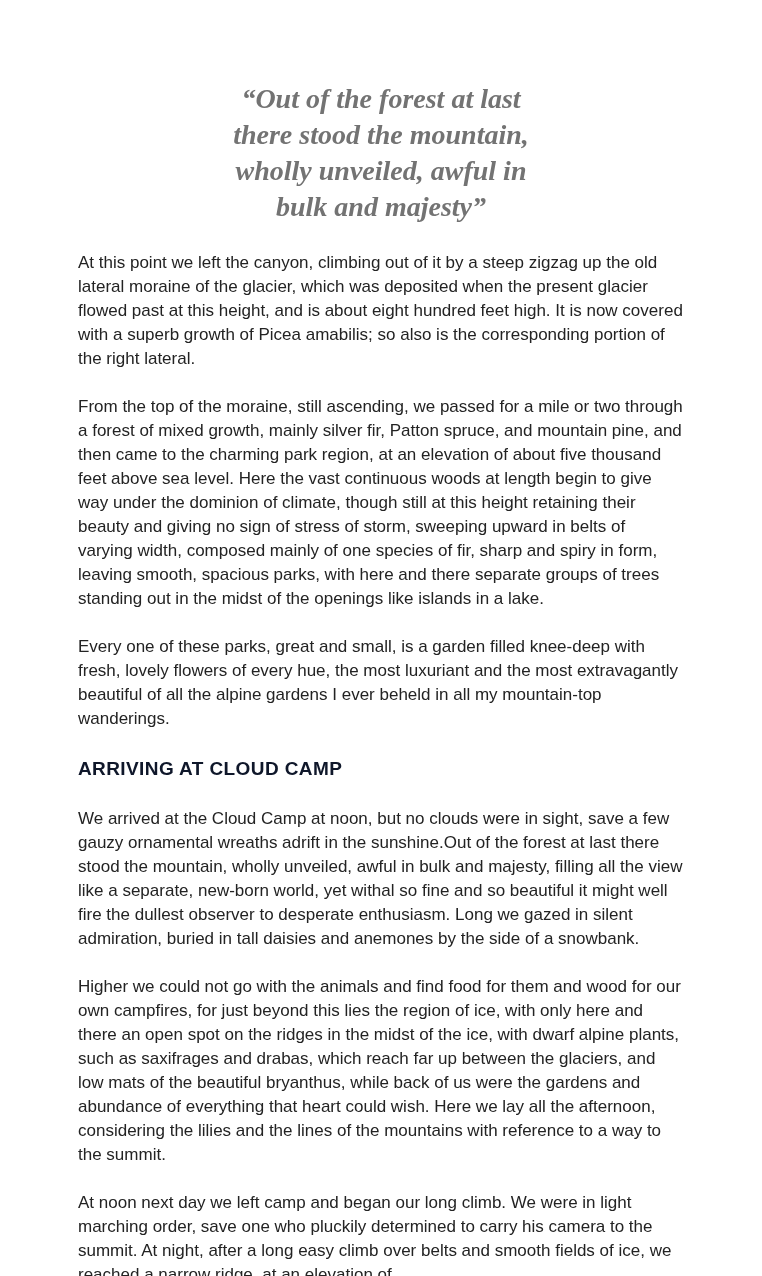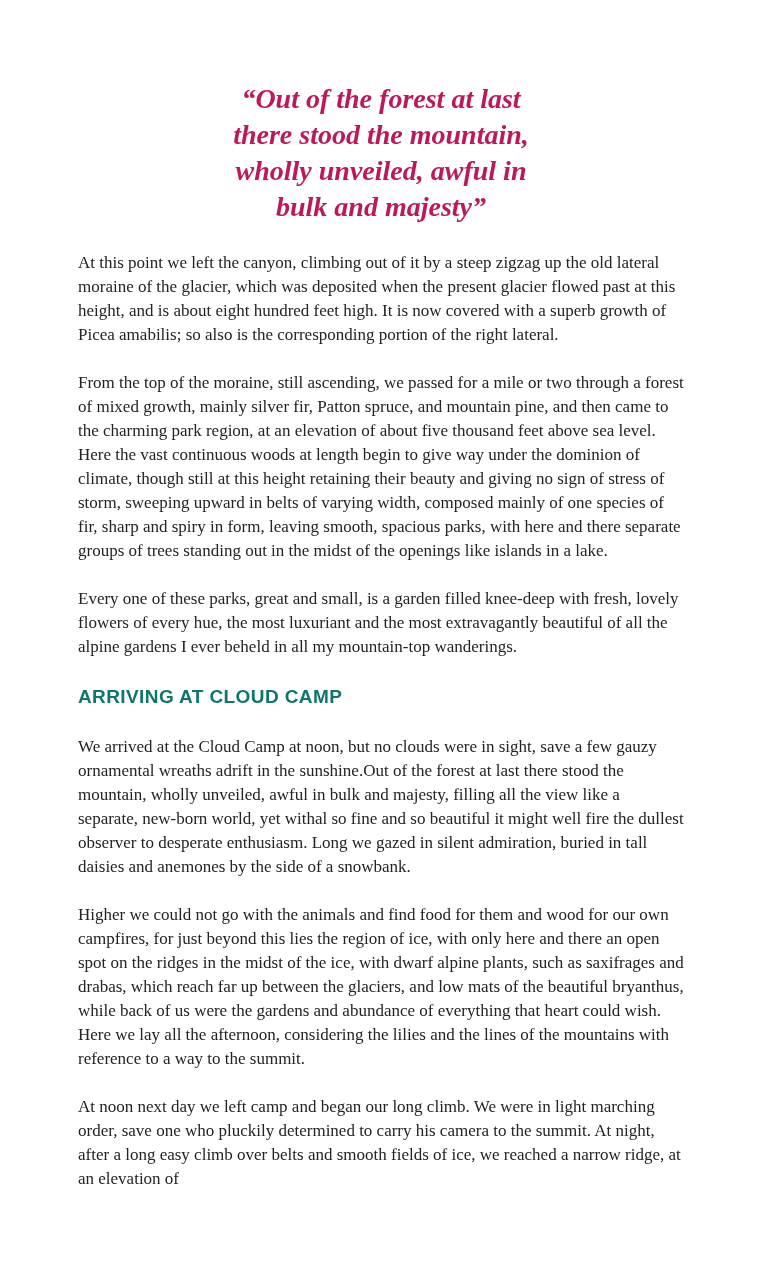--- a/index.html
+++ b/index.html
@@ -15,39 +15,39 @@
     padding-top: 81px;
   }
   .pull-quote {
     margin: 0 auto 26px auto;
     font-family: "Liberation Serif", "DejaVu Serif", serif;
     font-weight: 700;
     font-style: italic;
     font-size: 28px;
     line-height: 36px;
     text-align: center;
-    color: #be185d;
+    color: #737373;
     white-space: pre-line;
   }
   p.body-para {
     margin: 0 0 24px 0;
-    font-family: Liberation Serif, serif;
+    font-family: Liberation Sans, sans-serif;
     font-size: 17px;
     line-height: 24px;
     color: #232323;
     text-align: left;
   }
   h2.section-heading {
     margin: 26px 0 26px 0;
     font-family: "Liberation Sans", "DejaVu Sans", sans-serif;
     font-weight: 700;
     font-size: 19px;
     line-height: 24px;
     letter-spacing: 0.4px;
-    color: #0f766e;
+    color: #0f172a;
     text-transform: none; 
   }
 </style>
 </head>
 <body>
 
 <main class="article">
 
   <blockquote class="pull-quote">“Out of the forest at last
 there stood the mountain,

